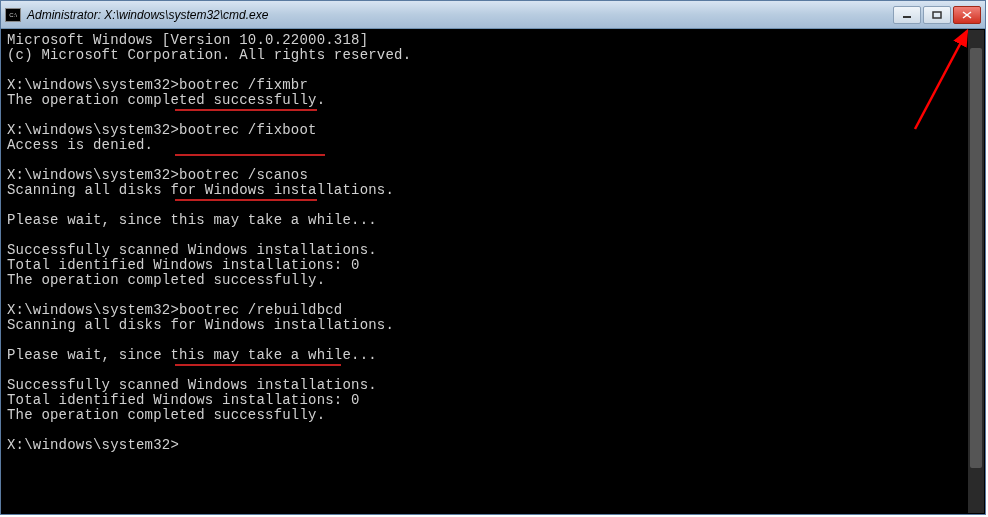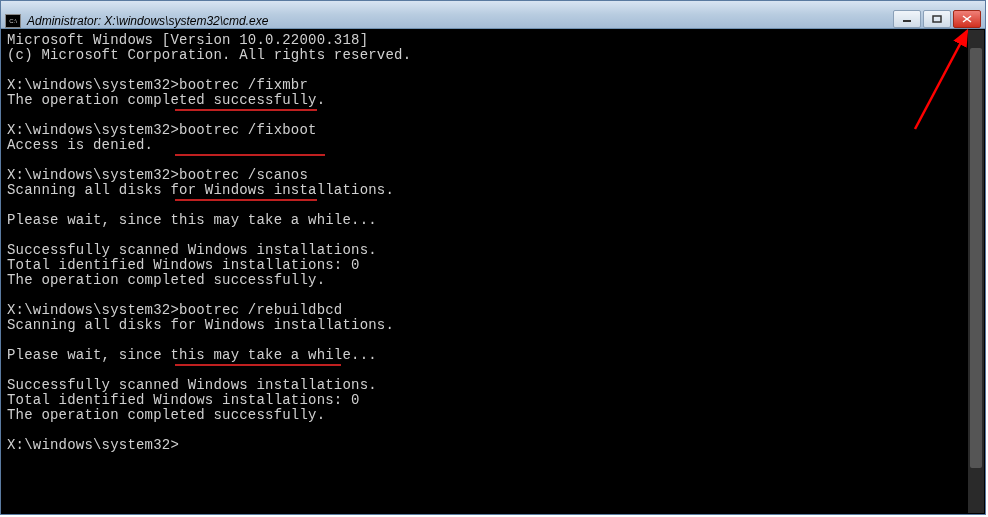--- a/index.html
+++ b/index.html
@@ -14,21 +14,21 @@
       width: 986px;
       height: 515px;
       border: 1px solid #5a7aa0;
       background: #000;
       position: relative;
     }
     .titlebar {
       height: 28px;
       background: linear-gradient(to bottom, #d8e4f2 0%, #b8cce0 50%, #a4bcd6 100%);
       display: flex;
-      align-items: flex-end;
+      align-items: center;
       padding: 0 4px;
       border-bottom: 1px solid #7090b0;
     }
     .title-icon {
       width: 16px;
       height: 14px;
       background: #000;
       border: 1px solid #888;
       margin-right: 6px;
       display: flex;

